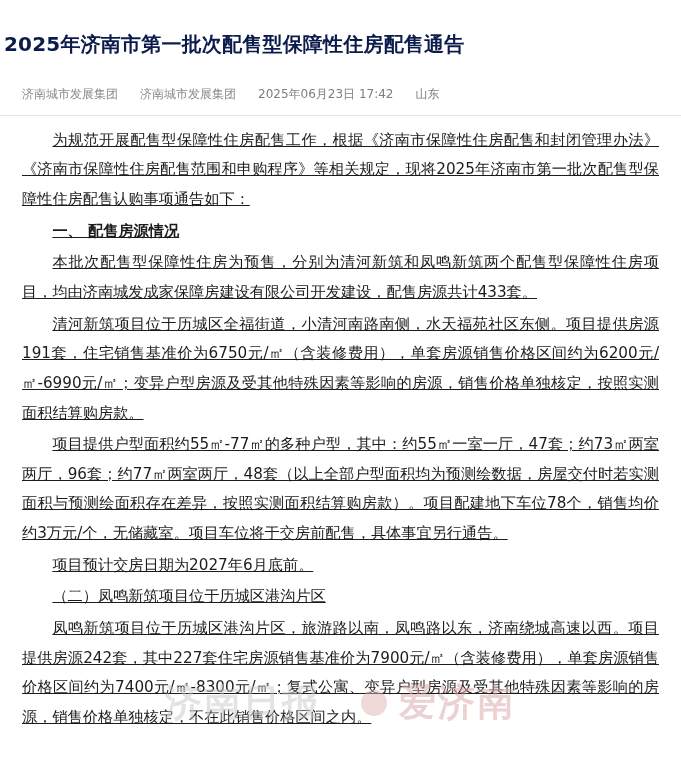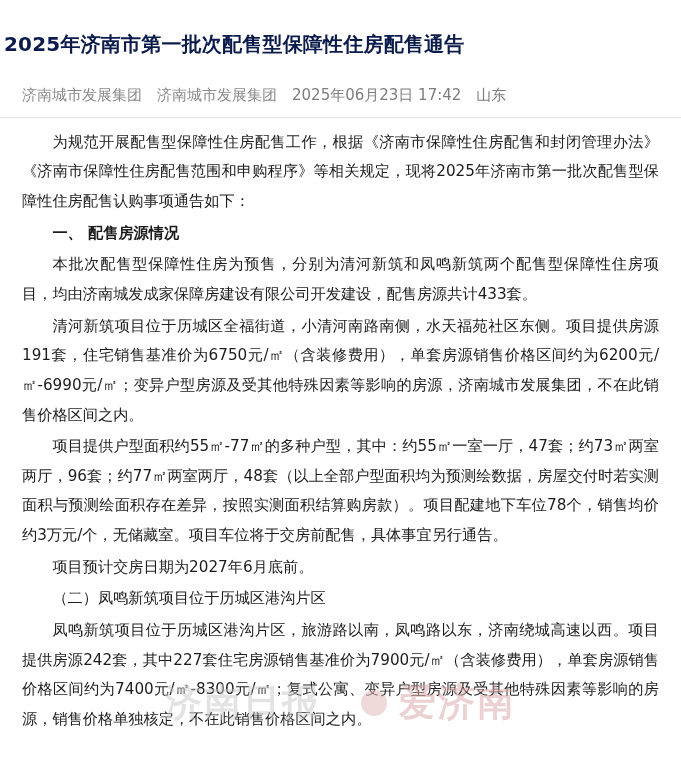--- a/index.html
+++ b/index.html
@@ -26,23 +26,23 @@
     font-size: 20px;
     font-weight: bold;
     color: #0b1b4b;
     padding: 18px 20px 0 4px;
     line-height: 1.35;
     letter-spacing: 0.2px;
   }
   .meta-bar {
     display: flex;
     align-items: center;
-    gap: 15px;
+    gap: 22px;
     padding: 14px 20px 0 22px;
-    font-size: 15px;
+    font-size: 12px;
     color: #7d7d7d;
   }
   .meta-bar .src {
     color: #8a8a8a;
   }
   .divider {
     margin: 12px 0 0 0;
     height: 1px;
     background: #e3e3e3;
     width: 100%;
@@ -51,20 +51,21 @@
     padding: 10px 22px 0 22px;
     font-size: 15.2px;
     line-height: 1.95;
     color: #1c1c1c;
     text-align: justify;
     font-family: "DejaVu Sans", "Liberation Sans", sans-serif;
   }
   .article p {
     margin: 0 0 2px 0;
     text-indent: 2em;
+    text-decoration: underline;
   }
   .article p.heading {
     font-weight: bold;
     text-indent: 2em;
   }
   .article p.subheading {
     text-indent: 2em;
   }
   .watermark {
     position: absolute;
@@ -116,21 +117,21 @@
     <span>2025年06月23日 17:42</span>
     <span>山东</span>
   </div>
 
   <div class="divider"></div>
 
   <div class="article">
     <p>为规范开展配售型保障性住房配售工作，根据《济南市保障性住房配售和封闭管理办法》《济南市保障性住房配售范围和申购程序》等相关规定，现将2025年济南市第一批次配售型保障性住房配售认购事项通告如下：</p>
     <p class="heading">一、 配售房源情况</p>
     <p>本批次配售型保障性住房为预售，分别为清河新筑和凤鸣新筑两个配售型保障性住房项目，均由济南城发成家保障房建设有限公司开发建设，配售房源共计433套。</p>
-    <p>清河新筑项目位于历城区全福街道，小清河南路南侧，水天福苑社区东侧。项目提供房源191套，住宅销售基准价为6750元/㎡（含装修费用），单套房源销售价格区间约为6200元/㎡-6990元/㎡；变异户型房源及受其他特殊因素等影响的房源，济南城市发展集团，不在此销售价格区间之内。</p>
+    <p>清河新筑项目位于历城区全福街道，小清河南路南侧，水天福苑社区东侧。项目提供房源191套，住宅销售基准价为6750元/㎡（含装修费用），单套房源销售价格区间约为6200元/㎡-6990元/㎡；变异户型房源及受其他特殊因素等影响的房源，销售价格单独核定，按照实测面积结算购房款。</p>
     <p>项目提供户型面积约55㎡-77㎡的多种户型，其中：约55㎡一室一厅，47套；约73㎡两室两厅，96套；约77㎡两室两厅，48套（以上全部户型面积均为预测绘数据，房屋交付时若实测面积与预测绘面积存在差异，按照实测面积结算购房款）。项目配建地下车位78个，销售均价约3万元/个，无储藏室。项目车位将于交房前配售，具体事宜另行通告。</p>
     <p>项目预计交房日期为2027年6月底前。</p>
     <p class="subheading">（二）凤鸣新筑项目位于历城区港沟片区</p>
     <p>凤鸣新筑项目位于历城区港沟片区，旅游路以南，凤鸣路以东，济南绕城高速以西。项目提供房源242套，其中227套住宅房源销售基准价为7900元/㎡（含装修费用），单套房源销售价格区间约为7400元/㎡-8300元/㎡；复式公寓、变异户型房源及受其他特殊因素等影响的房源，销售价格单独核定，不在此销售价格区间之内。</p>
 
   </div>
 
   <div class="watermark">
     <span class="wm-text">济南日报</span>
     <span class="wm-badge">

